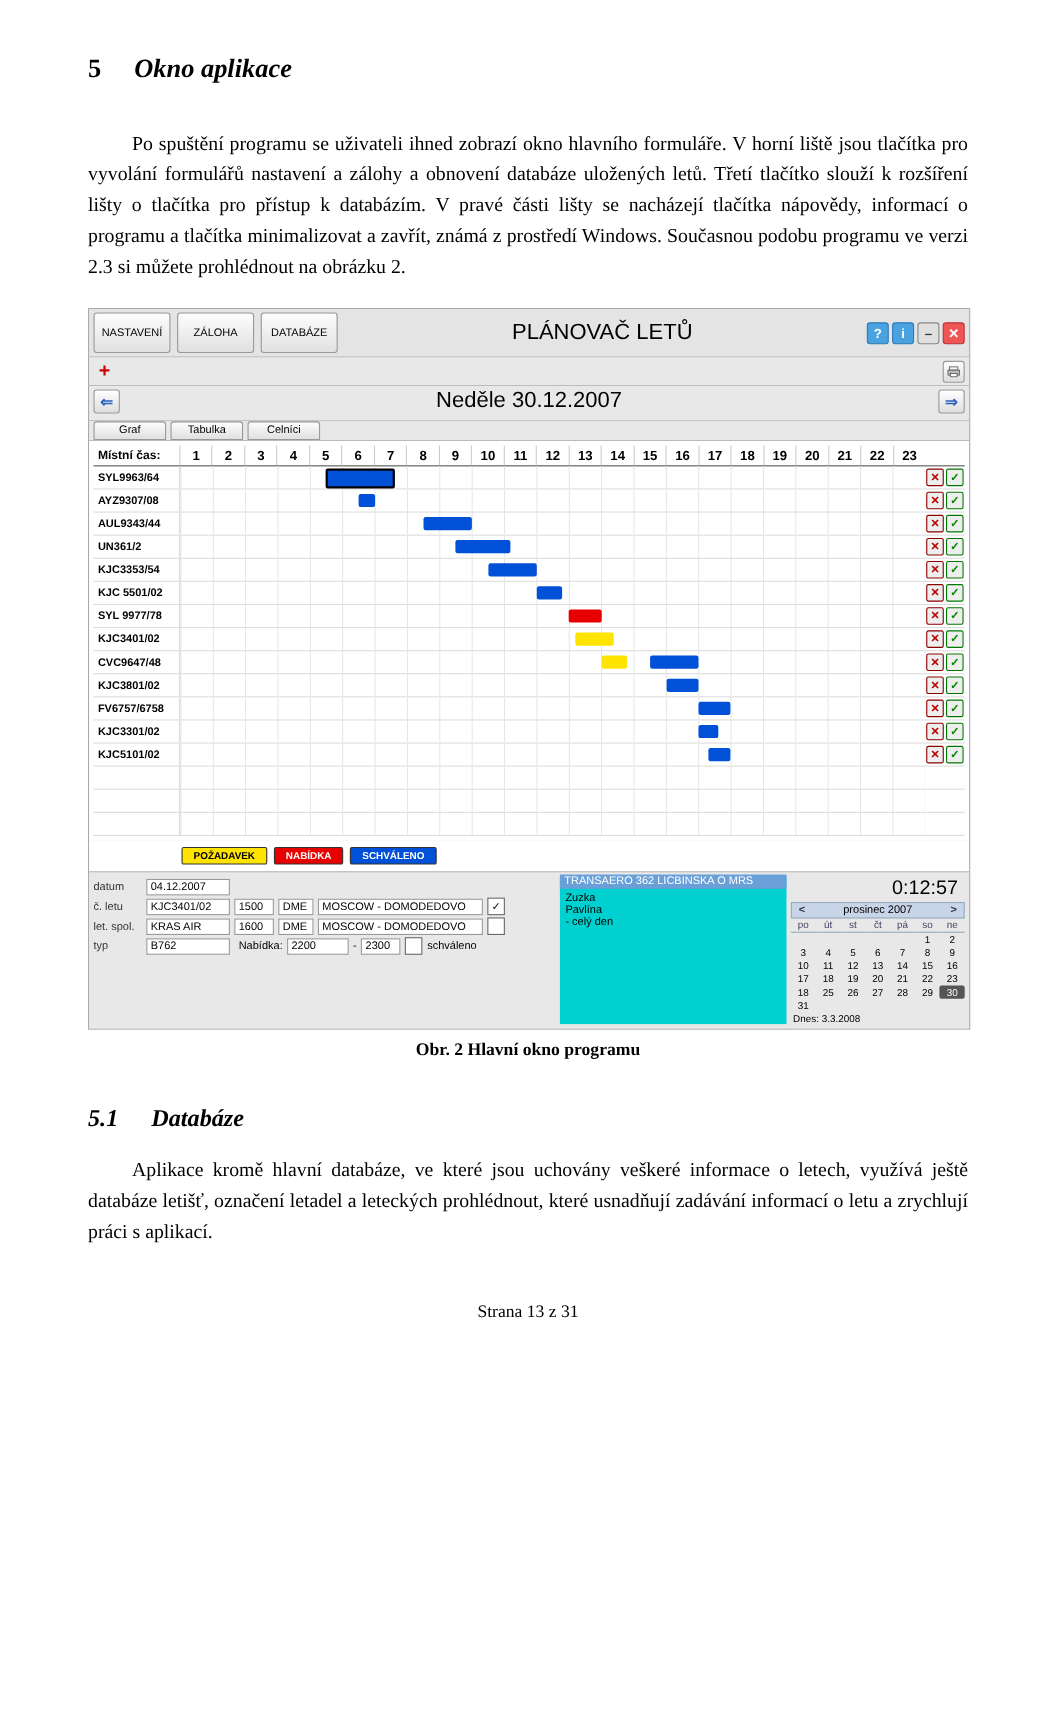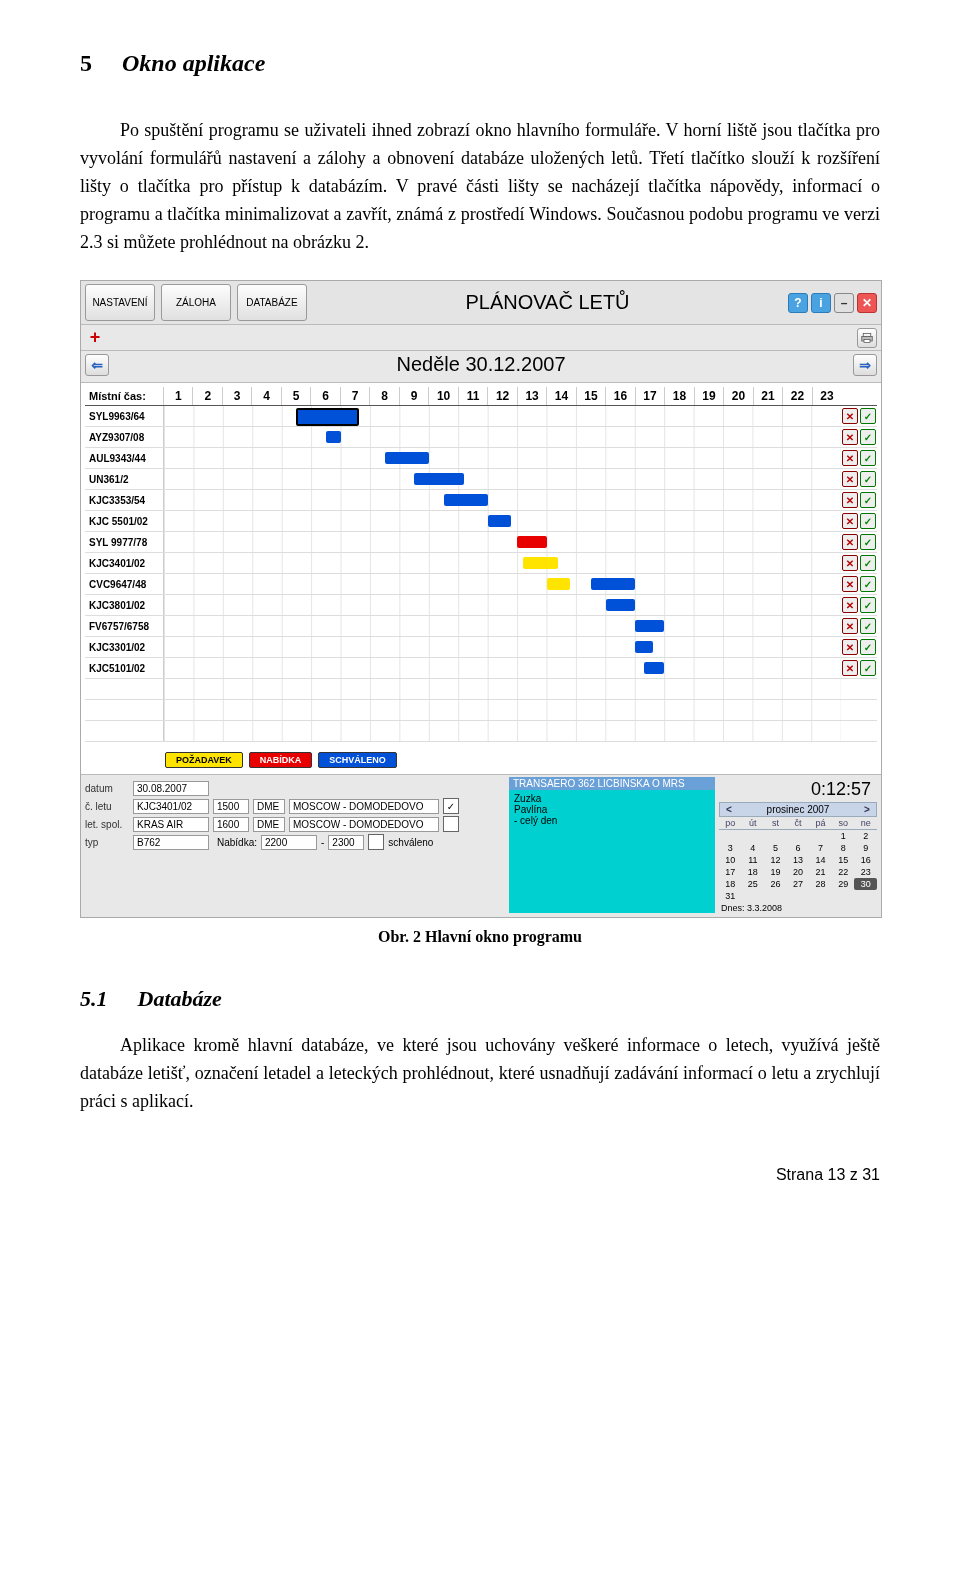--- a/index.html
+++ b/index.html
@@ -202,22 +202,22 @@
   .cal-grid { display:grid; grid-template-columns:repeat(7,1fr); font-size:9px;}
   .cal-dow { text-align:center; color:#446; padding:1px 0; border-bottom:1px solid #9ab;}
   .cal-day { text-align:center; padding:1px 0;}
   .cal-day.hl { background:#555; color:#fff; border-radius:2px;}
   .cal-foot { font-size:9px; padding:1px 0 0 2px;}
   .caption {
     text-align:center; font-weight:bold; font-size:16px; margin:8px 0 20px 0;
     font-family:"Times New Roman", serif;
   }
   .page-footer {
-    text-align:right; font-size:16px; margin-top:50px;
-    font-family:Liberation Sans, sans-serif;
+    text-align:center; font-size:16px; margin-top:50px;
+    font-family:Liberation Serif, serif;
   }
 </style>
 </head>
 <body>
 
 <div class="page">
   <div class="heading-row">
     <span>5</span>
     <span style="font-style:italic">Okno aplikace</span>
   </div>
@@ -252,20 +252,25 @@
           </svg>
       </div>
     </div>
 
     <div class="date-bar">
       <div class="arrow-btn">⇐</div>
       <div class="date-center">Neděle 30.12.2007</div>
       <div class="arrow-btn">⇒</div>
     </div>
 
+    <div class="tabs-row">
+      <div class="tab">Graf</div>
+      <div class="tab">Tabulka</div>
+      <div class="tab">Celníci</div>
+    </div>
 
     <div class="chart-area">
       <div class="chart-header">
         <div class="row-label-col">Místní čas:</div>
         <div class="hours-col" id="hours-header">
             <div class="hour-cell">1</div>
             <div class="hour-cell">2</div>
             <div class="hour-cell">3</div>
             <div class="hour-cell">4</div>
             <div class="hour-cell">5</div>
@@ -443,21 +448,21 @@
     <div class="legend-row">
       <div class="legend-item lg-yellow">POŽADAVEK</div>
       <div class="legend-item lg-red">NABÍDKA</div>
       <div class="legend-item lg-blue">SCHVÁLENO</div>
     </div>
 
     <div class="bottom-panel">
       <div class="form-panel">
         <div class="form-row">
           <span class="form-lbl">datum</span>
-          <span class="form-inp" style="width:76px">30.08.2007</span>
+          <span class="form-inp" style="width:76px">04.12.2007</span>
         </div>
         <div class="form-row">
           <span class="form-lbl">č. letu</span>
           <span class="form-inp" style="width:76px">KJC3401/02</span>
           <span class="form-inp" style="width:36px">1500</span>
           <span class="form-inp" style="width:32px">DME</span>
           <span class="form-inp" style="width:150px">MOSCOW - DOMODEDOVO</span>
           <span class="cb">✓</span>
         </div>
         <div class="form-row">

